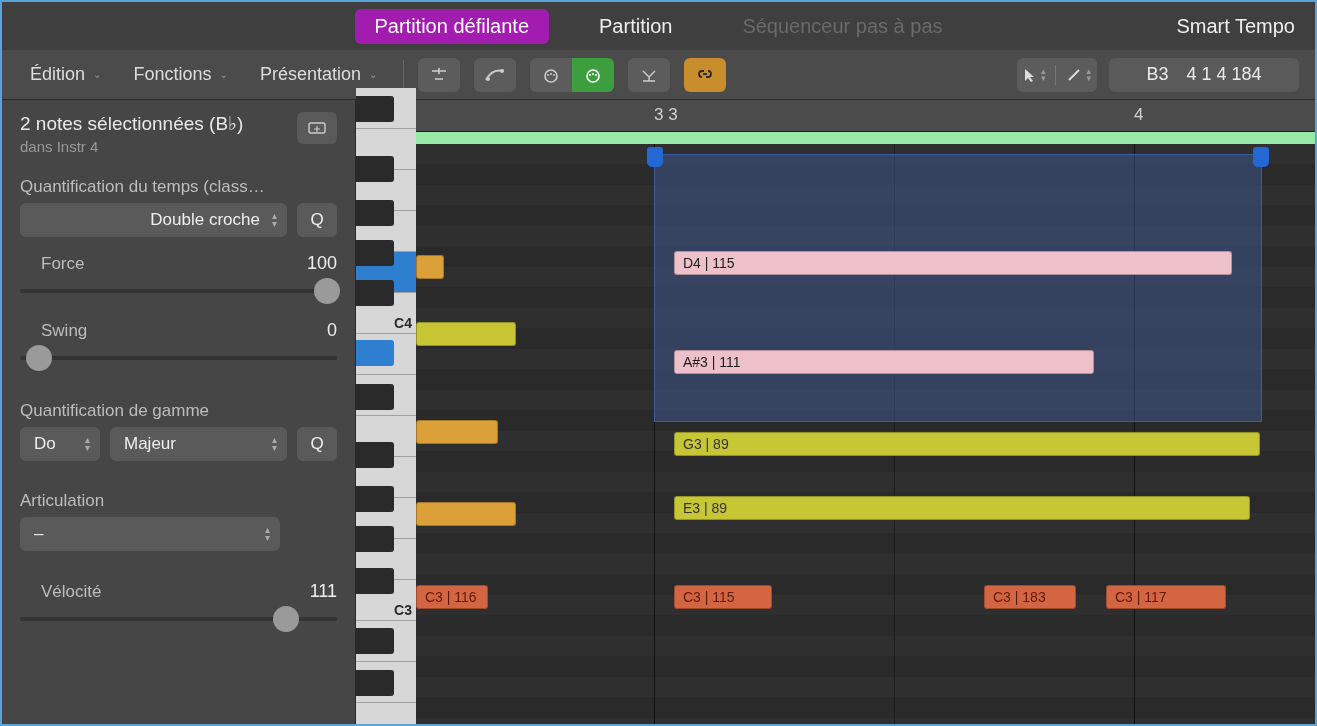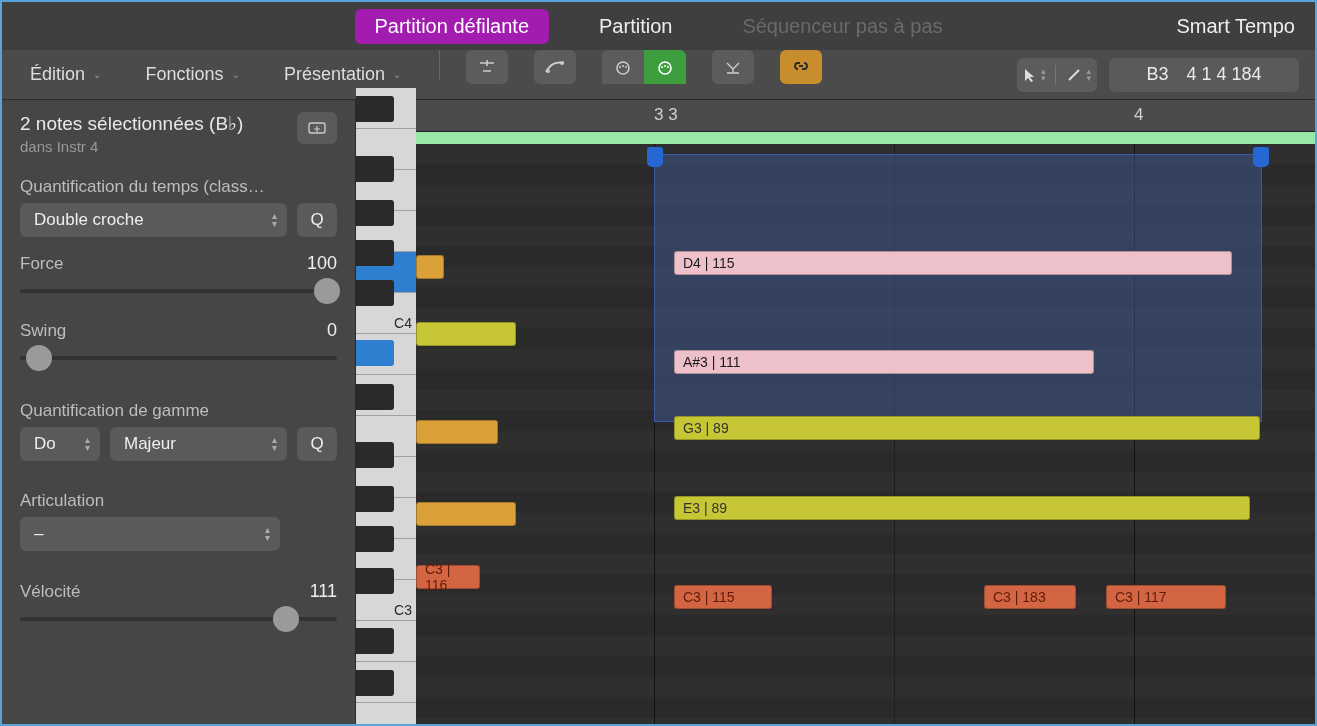--- a/index.html
+++ b/index.html
@@ -44,22 +44,23 @@
   color: #eee;
   padding-right: 10px;
 }
 
 
 .toolbar {
   height: 50px;
   background: #4b4b4b;
   border-bottom: 1px solid #2a2a2a;
   display: flex;
+  align-items: center;
   padding: 0 16px;
-  gap: 20px;
+  gap: 8px;
 }
 .menu-btn {
   display: inline-flex;
   align-items: center;
   gap: 8px;
   padding: 5px 12px;
   background: transparent;
   color: #ddd;
   border: none;
   border-radius: 6px;
@@ -118,21 +119,21 @@
   justify-content: space-between;
   margin-bottom: 22px;
 }
 .insp-title { color: #e8e8e8; font-size: 19px; }
 .insp-sub { color: #999; font-size: 15px; margin-top: 3px; }
 .insp-iconbtn {
   width: 40px; height: 32px; background:#5a5a5a; border-radius:6px;
   display:flex;align-items:center;justify-content:center;color:#ccc;
 }
 .insp-label { color: #bdbdbd; margin-bottom: 6px; white-space: nowrap; overflow: hidden; text-overflow: ellipsis; }
-.row-with-val { display:flex; justify-content:space-between; align-items:center; }
+.row-with-val { display:flex; justify-content:space-between; align-items:center;margin-left:21px; }
 .val { color:#eee; font-size:18px; }
 .select {
   background: #5a5a5a;
   border-radius: 6px;
   height: 34px;
   display: inline-flex;
   align-items: center;
   padding: 0 10px 0 14px;
   color: #eee;
   font-size: 17px;
@@ -165,21 +166,21 @@
 }
 .white-key {
   position:absolute; left:0; right:0; height: 41px;
   background:#d7d7d7; border-bottom:1px solid #a0a0a0;
 }
 .black-key {
   position:absolute; left:0; width:38px; height:26px;
   background:#2a2a2a; border-radius:0 3px 3px 0;
 }
 .key-selected { background:#2f7fd0 !important; }
-.key-label { position:absolute; right:4px; bottom:2px; font-size:14px; font-weight:400; color:#2a2a2a;}
+.key-label { position:absolute; right:4px; bottom:2px; font-size:14px; font-weight:700; color:#2a2a2a;}
 
 
 .grid-wrap { flex: 1; position: relative; background:#2b2b2b; overflow:hidden;}
 .ruler {
   height: 32px; background:#4b4b4b; border-bottom:1px solid #222;
   display:flex; align-items:center; position:relative; color:#d0d0d0; font-size:17px;
 }
 .ruler-label { position:absolute; top:5px; }
 .region-strip { height:12px; background:#98e9a7; }
 .grid {
@@ -321,21 +322,21 @@
       <div class="insp-iconbtn">
         <svg width="20" height="16" viewBox="0 0 20 16">
             <rect x="2" y="3" width="16" height="10" rx="2" fill="none" stroke="#ccc" stroke-width="1.4"></rect>
             <path d="M10 6 L10 12 M7 9 L13 9" stroke="#ccc" stroke-width="1.2"></path>
           </svg>
       </div>
     </div>
 
     <div class="insp-label">Quantification du temps (class…</div>
     <div class="select-row">
-      <div class="select" style="flex:1;justify-content:space-between">
+      <div class="select" style="flex:1;justify-content:flex-end">
         <span>Double croche</span>
         <span class="sel-updown">
             <span>▴</span>
             <span>▾</span>
           </span>
       </div>
       <div class="q-btn">Q</div>
     </div>
 
     <div class="row-with-val">
@@ -448,24 +449,24 @@
 
       <div class="selection-box" style="left:238px;top:10px;width:608px;height:268px">
         <div class="marquee-handle" style="left:-8px"></div>
         <div class="marquee-handle" style="right:-8px"></div>
       </div>
 
       <div class="note amber" style="left:0;top:111px;width:28px"></div>
       <div class="note olive" style="left:0;top:178px;width:100px"></div>
       <div class="note amber" style="left:0;top:276px;width:82px"></div>
       <div class="note amber" style="left:0;top:358px;width:100px"></div>
-      <div class="note red" style="left:0;top:421px;width:64px">C3 | 116</div>
+      <div class="note red" style="left:0;top:441px;width:72px">C3 | 116</div>
 
       <div class="note pink" style="left:258px;top:107px;width:558px">D4 | 115</div>
       <div class="note pink" style="left:258px;top:206px;width:420px">A#3 | 111</div>
-      <div class="note olive" style="left:258px;top:272px;width:586px">G3 | 89</div>
+      <div class="note olive" style="left:258px;top:288px;width:586px">G3 | 89</div>
       <div class="note olive" style="left:258px;top:352px;width:576px">E3 | 89</div>
       <div class="note red" style="left:258px;top:441px;width:98px">C3 | 115</div>
       <div class="note red" style="left:568px;top:441px;width:92px">C3 | 183</div>
       <div class="note red" style="left:690px;top:441px;width:120px">C3 | 117</div>
     </div>
   </div>
 </div>
 
 </body></html>

